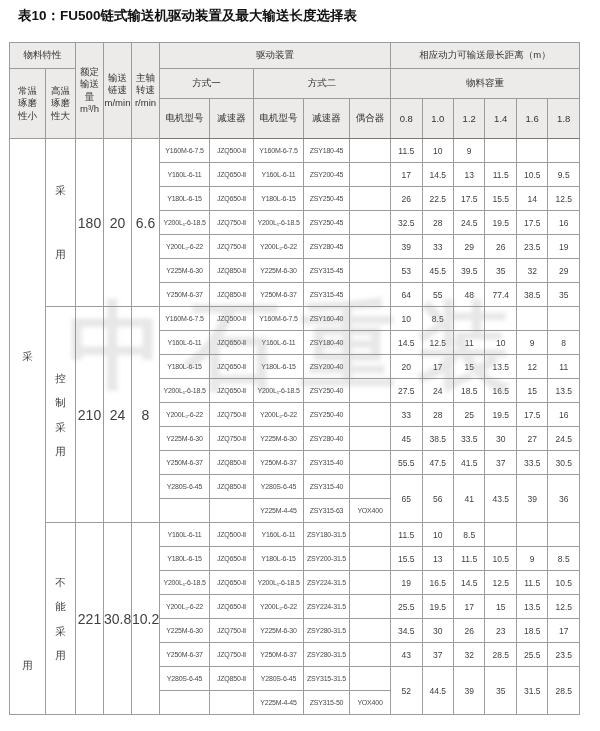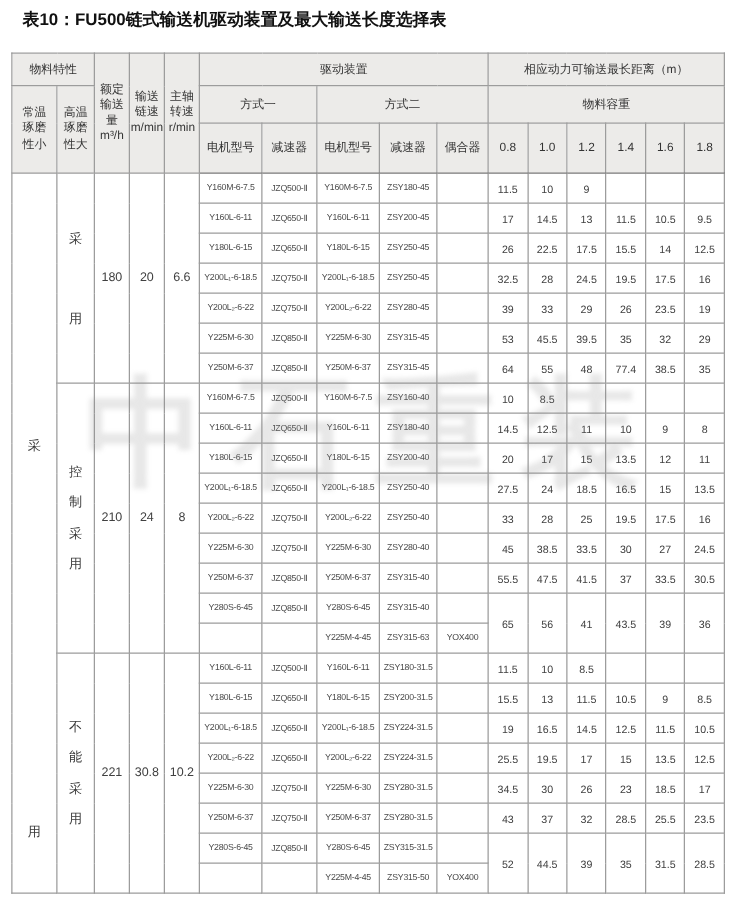--- a/index.html
+++ b/index.html
@@ -8,21 +8,21 @@
   .title{position:absolute;left:18px;top:7px;margin:0;font-size:13.5px;font-weight:bold;color:#111;}
   table{position:absolute;left:9px;top:42px;width:571px;border-collapse:collapse;table-layout:fixed;
         border:1.5px solid #6f6f6f;}
   th,td{border:1px solid #9c9c9c;padding:0;text-align:center;vertical-align:middle;overflow:hidden;}
   thead th{background:#ecebe9;font-weight:normal;font-size:9.5px;color:#333;margin-left:48px;}
   tr.h1 th{height:25px;}
   tr.h2 th{height:29px;}
   tr.h3 th{height:39px;}
   tbody td{height:23px;font-size:8.5px;color:#404040;background:transparent;}
   td.m{font-size:7px;letter-spacing:-0.2px;color:#4a4a4a;}
-  td.num{font-size:10px;}
+  td.num{font-size:14px;}
   .pre{white-space:pre-line;line-height:1.3;}
   .pre4{white-space:pre-line;line-height:2.3;font-size:10.5px;color:#3a3a3a;}
   .vflex{display:flex;flex-direction:column;align-items:center;justify-content:center;font-size:10.5px;color:#3a3a3a;}
   .col1flex{justify-content:flex-start;padding-top:170px;gap:295px;}
   .b1flex{gap:50px;}
   tr.bs td{border-top:1.8px solid #7a7a7a;}
   thead tr.h3 th{border-bottom:1.5px solid #7a7a7a;}
   .watermark{position:absolute;left:68px;top:283px;font-size:96px;font-weight:bold;
              letter-spacing:20px;color:#8a8a8a;opacity:0.20;filter:blur(2px);
              z-index:3;pointer-events:none;white-space:nowrap;}

